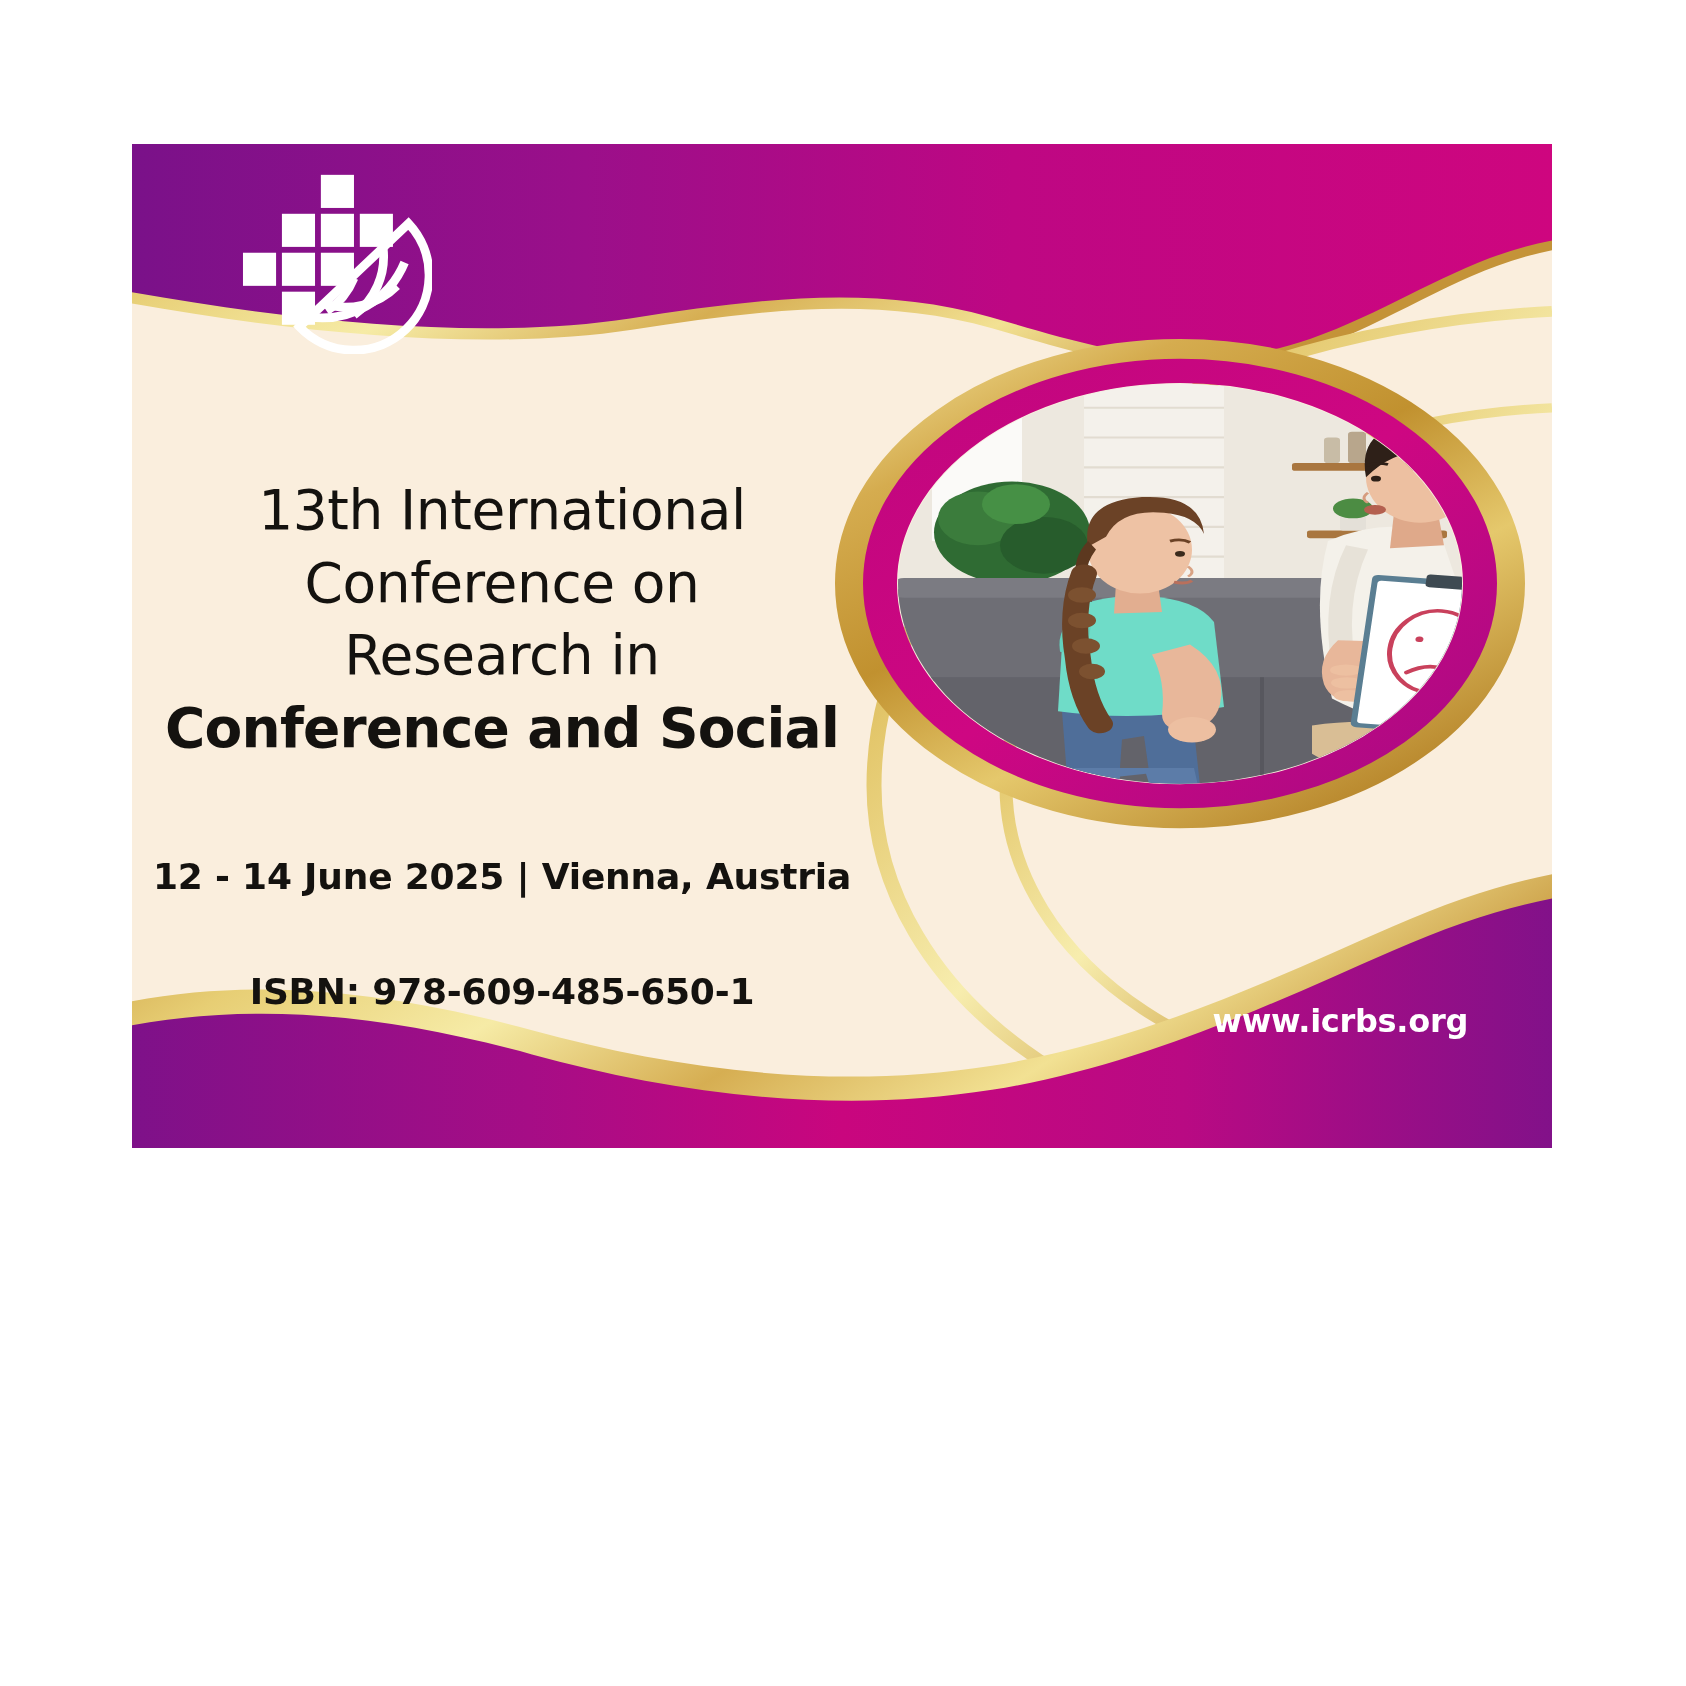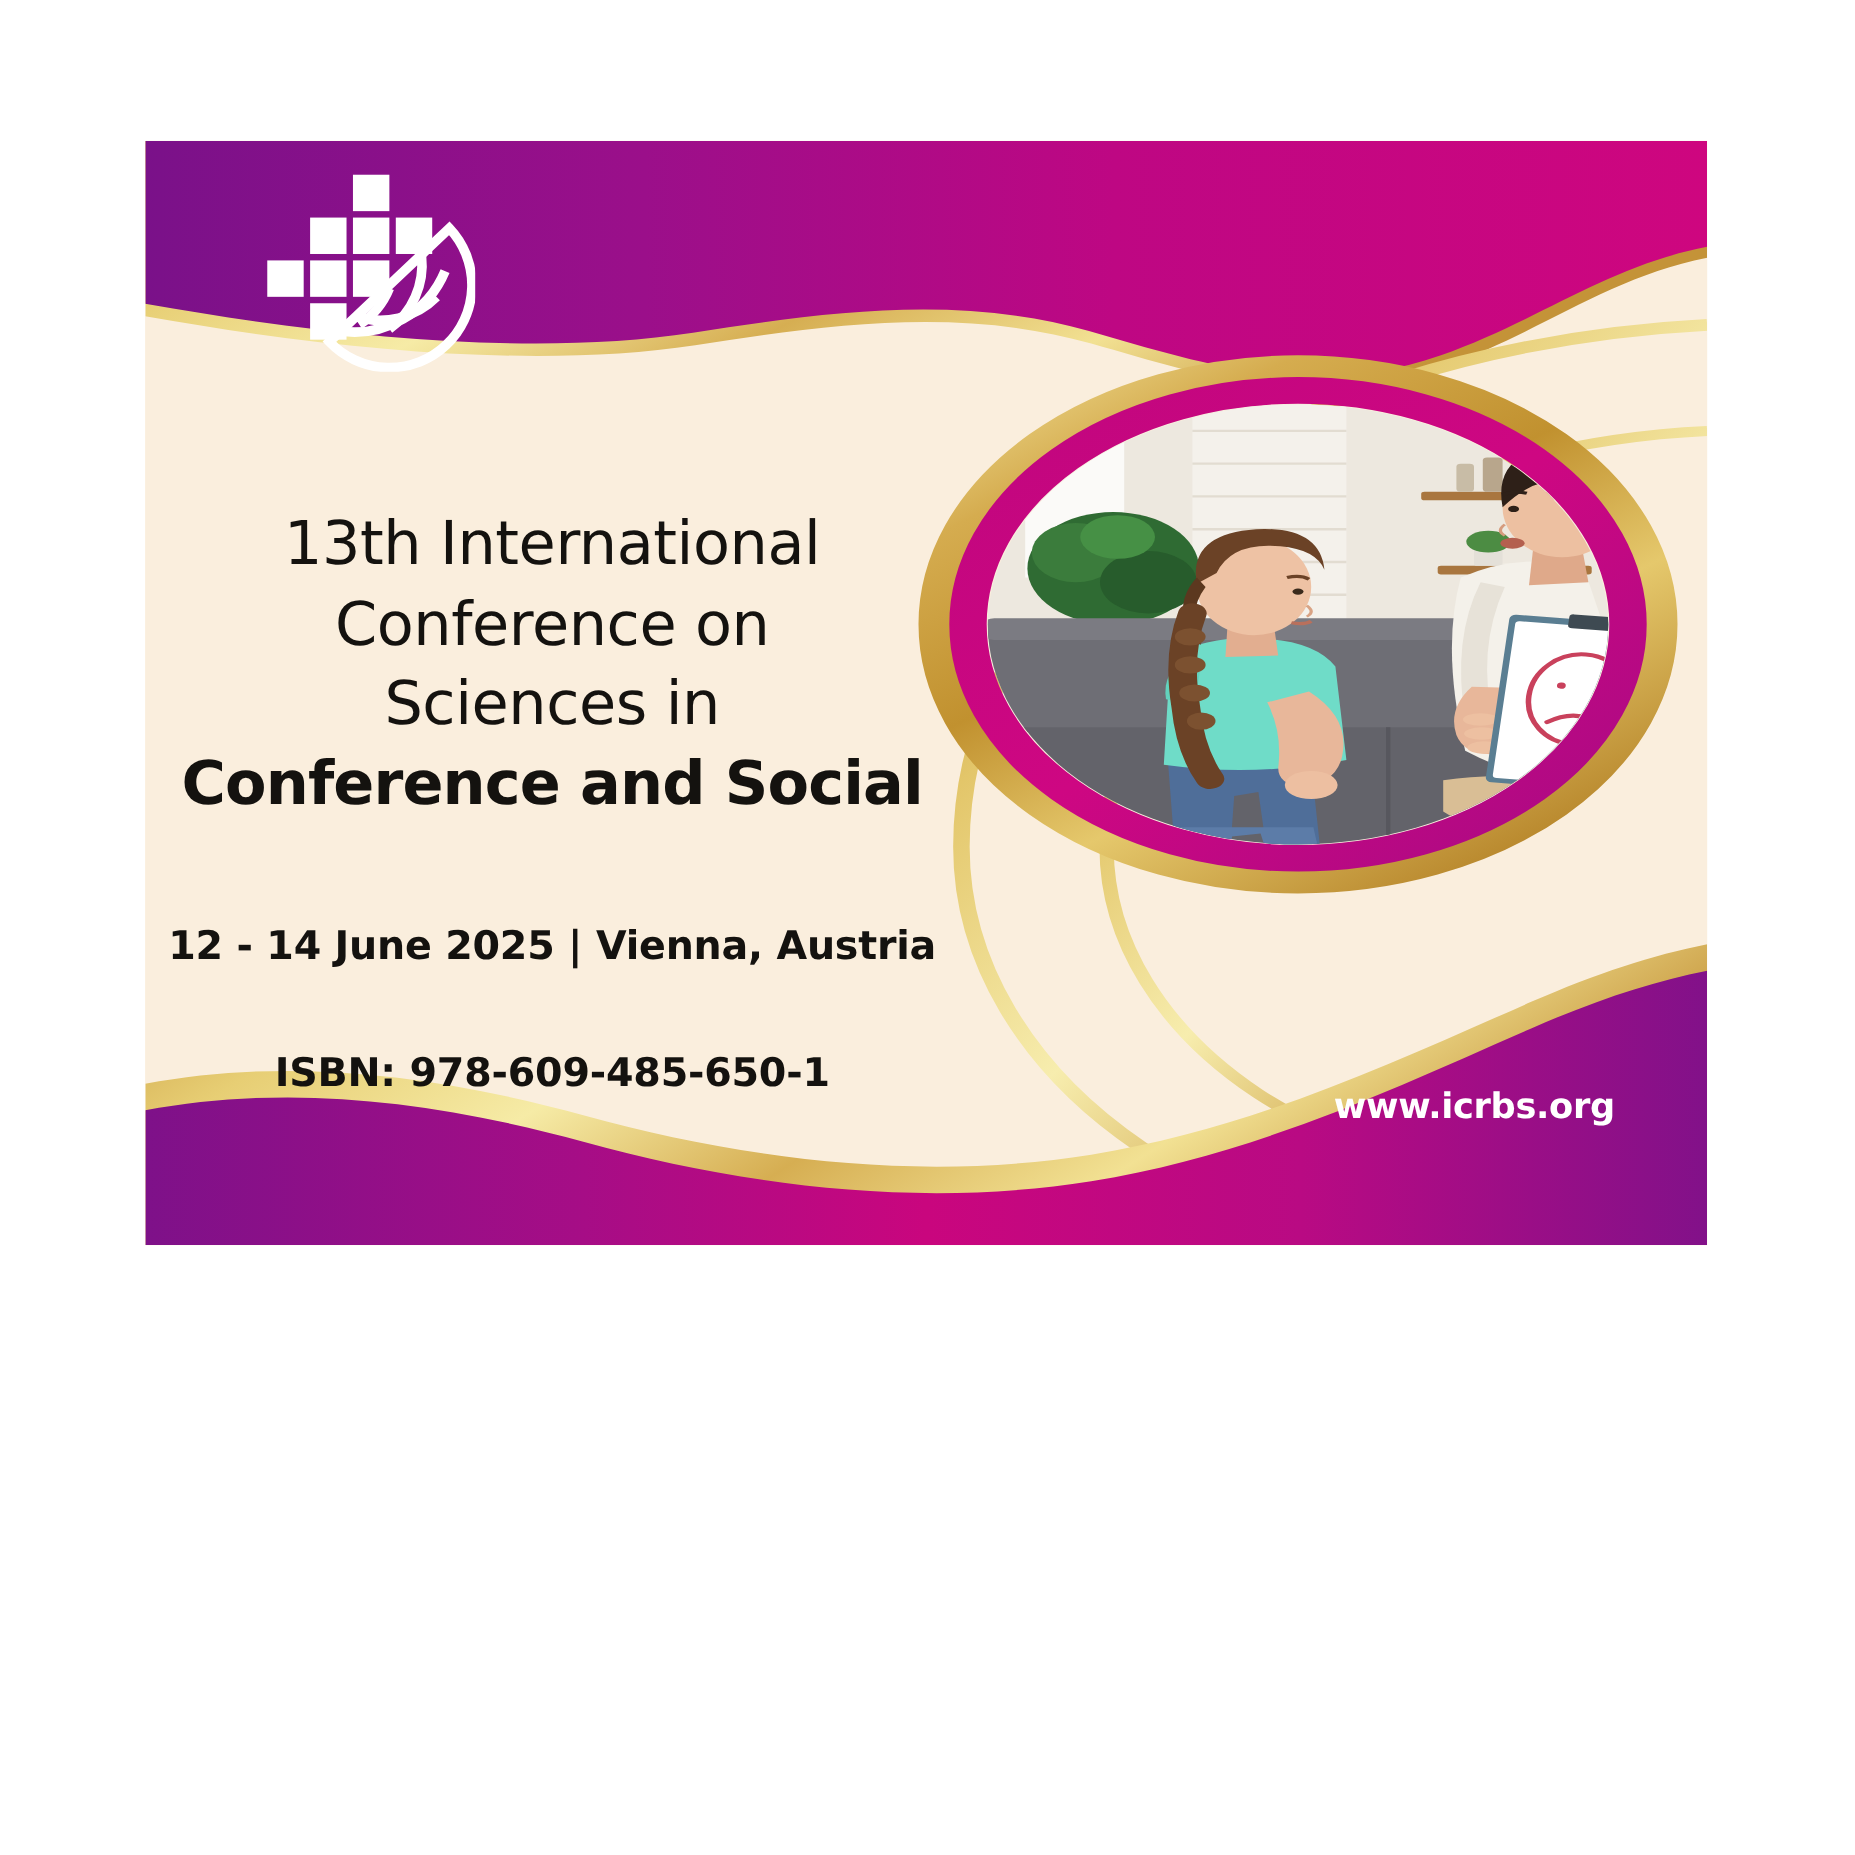--- a/index.html
+++ b/index.html
@@ -6,21 +6,21 @@
   html,body{
     width:1686px; height:1686px;
     background:#ffffff;
     font-family:"Liberation Sans", sans-serif;
     overflow:hidden;
   }
 
   
   #poster{
     position:absolute;
-    left:132px; top:128px;
+    left:132px; top:144px;
     width:1420px; height:1004px;
     background:#FAEEDD;
     overflow:hidden;
   }
 
   
   #art{ position:absolute; inset:0; width:100%; height:100%; display:block; }
 
   
   #text-col{
@@ -319,21 +319,21 @@
         <path d="M74,152 A92,92 0 0 0 172,96"></path>
       </g>
     </svg>
   </div>
 
   <div id="text-col">
 
     <div>
       <div class="title-line">13th International</div>
       <div class="title-line">Conference on</div>
-      <div class="title-line">Sciences in</div>
+      <div class="title-line">Research in</div>
       <div class="title-line bold">Conference and Social</div>
     </div>
 
     <div id="meta">
       <div class="meta-line">12 - 14 June 2025 |  Vienna, Austria</div>
       <div class="meta-line isbn">ISBN: 978-609-485-650-1</div>
     </div>
   </div>
 
   <div id="website">www.icrbs.org</div>

